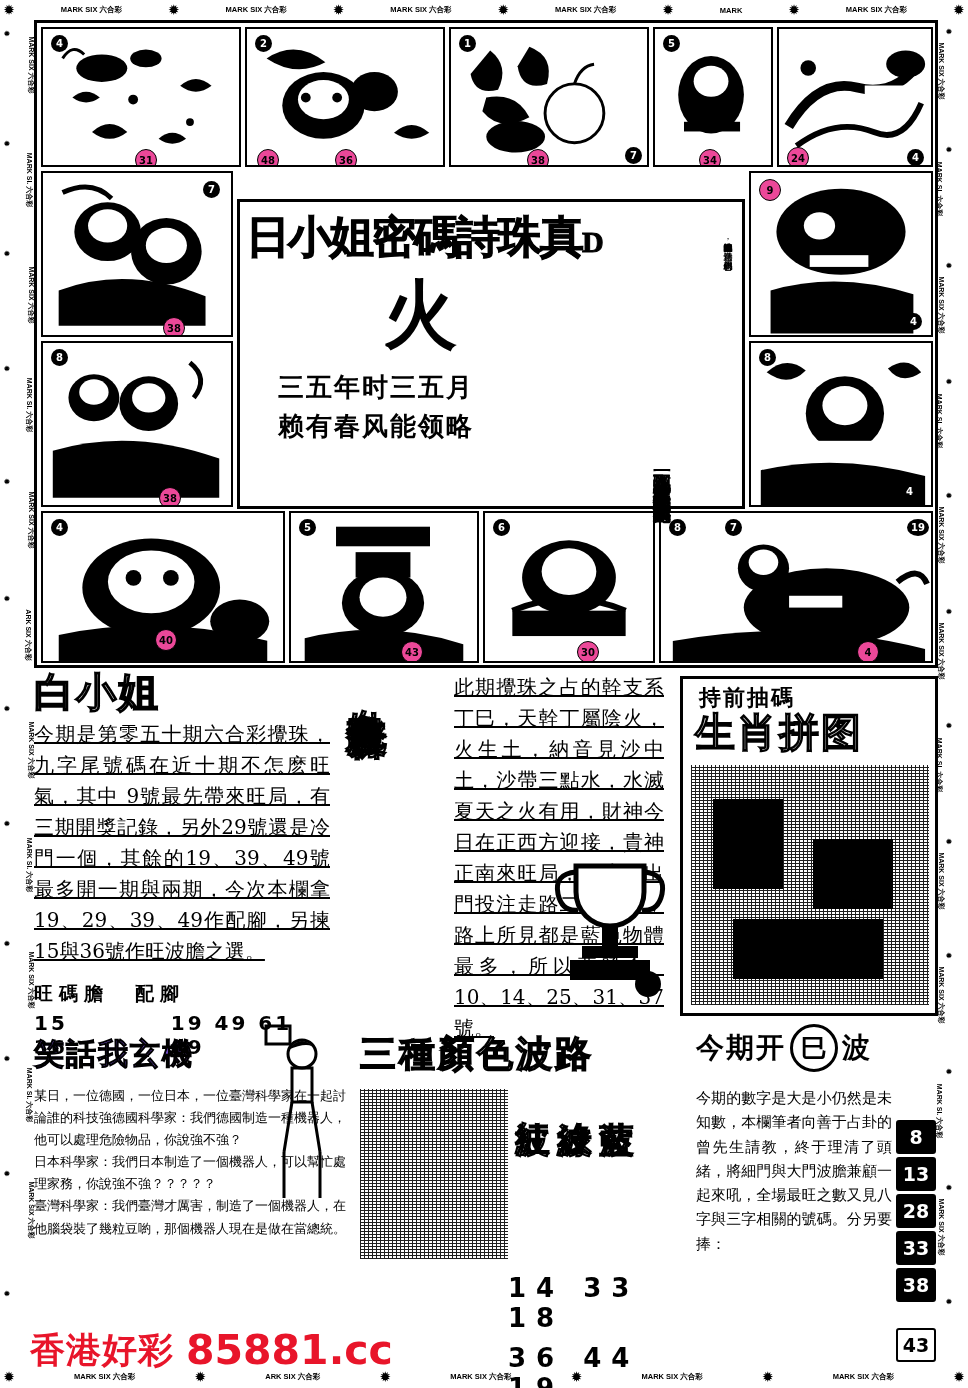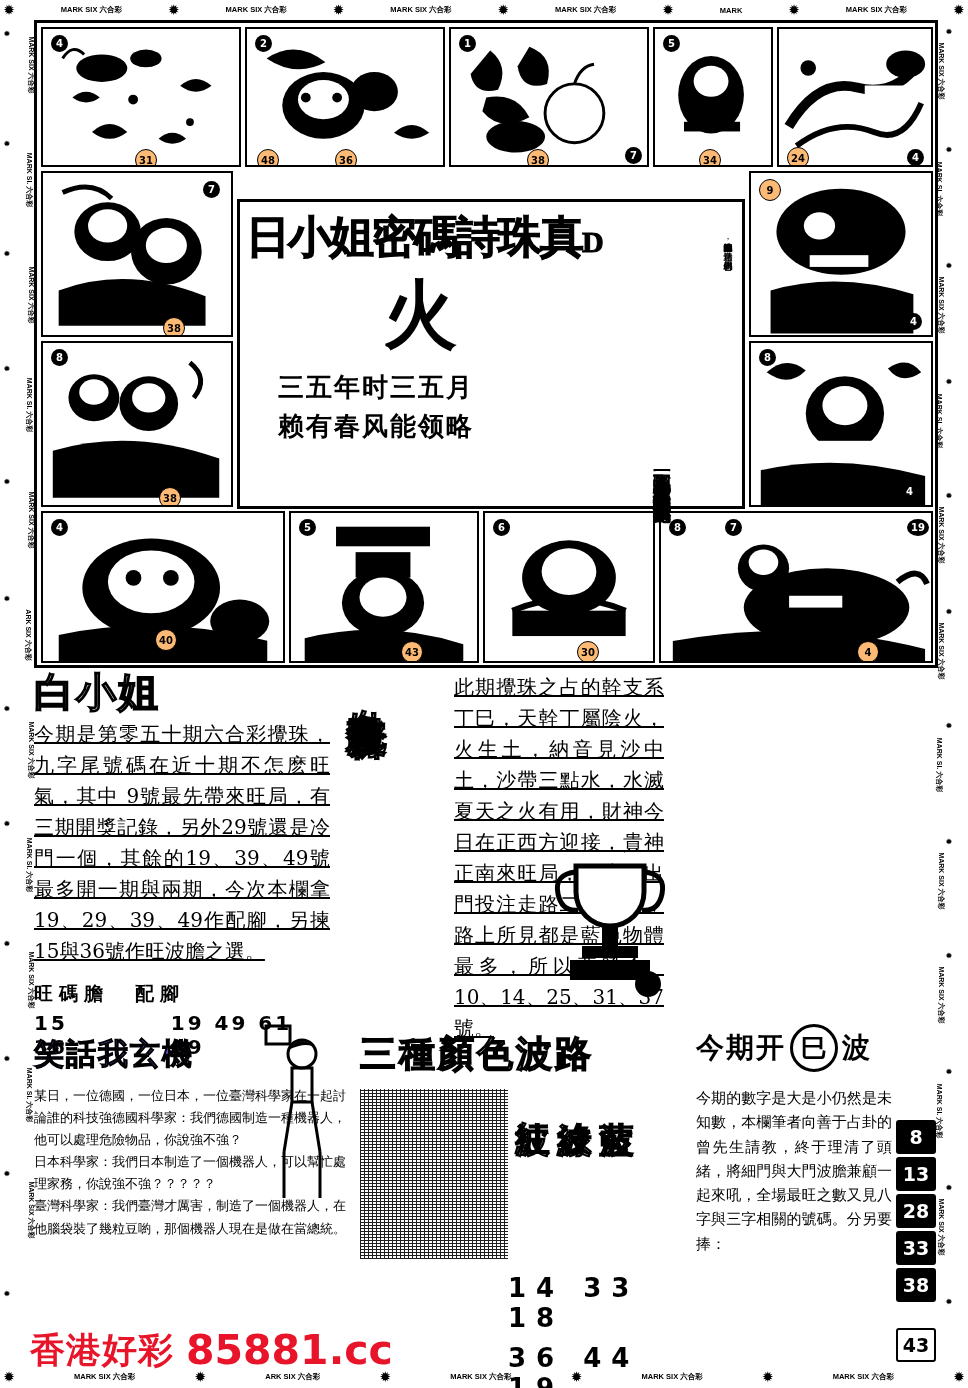--- a/index.html
+++ b/index.html
@@ -31,21 +31,21 @@
   
   .grid{position:absolute;left:0;top:0;width:904px;height:648px;border:3px solid #000;box-sizing:border-box;}
   .cell{position:absolute;border:2px solid #000;box-sizing:border-box;background:#fff;overflow:hidden;}
   .cell .art{position:absolute;inset:0;}
   .ball{
     position:absolute;width:17px;height:17px;border-radius:50%;
     background:#000;color:#fff;font-size:10px;font-weight:bold;
     display:flex;align-items:center;justify-content:center;
     font-family:"DejaVu Sans", sans-serif;
   }
-  .ball.light{background:#fdba74;color:#000;border:1.5px solid #000;}
+  .ball.light{background:#ec4899;color:#000;border:1.5px solid #000;}
 
   
   .masthead{
     position:absolute;left:200px;top:176px;width:508px;height:310px;
     border:3px solid #000;background:#fff;box-sizing:border-box;
   }
   .mast-title{
     position:absolute;left:6px;top:6px;
     font-family:"DejaVu Serif", serif;font-weight:bold;
     font-size:44px;letter-spacing:-2px;white-space:nowrap;
@@ -466,20 +466,28 @@
           <path d="M26 14 h68 v26 a34 34 0 0 1 -68 0z" fill="#fff" stroke="#000" stroke-width="5"></path>
           <path d="M26 20 q-22 2 -18 22 q4 18 20 16" fill="none" stroke="#000" stroke-width="5"></path>
           <path d="M94 20 q22 2 18 22 q-4 18 -20 16" fill="none" stroke="#000" stroke-width="5"></path>
           <rect x="52" y="72" width="16" height="22" fill="#000"></rect>
           <rect x="32" y="94" width="56" height="12" fill="#000"></rect>
           <rect x="20" y="108" width="80" height="20" fill="#000"></rect>
           <circle cx="98" cy="132" r="13" fill="#000"></circle>
         </svg>
       </div>
 
+      <div class="panel p-right panel-border">
+        <div style="position:absolute;left:16px;top:4px;font-family:'DejaVu Serif',serif;font-size:22px;font-weight:bold;letter-spacing:2px;">持前抽碼</div>
+        <div class="zodiac-title" style="position:absolute;left:12px;top:26px;">生肖拼图</div>
+        <div class="halftone" style="position:absolute;left:8px;top:86px;width:238px;height:240px;"></div>
+        <div style="position:absolute;left:30px;top:120px;width:70px;height:90px;background:#000;"></div>
+        <div style="position:absolute;left:130px;top:160px;width:80px;height:70px;background:#000;"></div>
+        <div style="position:absolute;left:50px;top:240px;width:150px;height:60px;background:#000;"></div>
+      </div>
 
       <div class="panel p-joke">
         <div class="joke-title">笑話我玄機</div>
         <svg style="position:absolute;right:4px;top:-10px;width:88px;height:190px;" viewBox="0 0 88 190">
           <circle cx="44" cy="30" r="14" fill="none" stroke="#000" stroke-width="3"></circle>
           <path d="M30 26 q14 -18 28 0 q-6 -10 -28 0z" fill="#000"></path>
           <rect x="34" y="44" width="20" height="34" fill="none" stroke="#000" stroke-width="3"></rect>
           <path d="M34 78 l-8 50 M54 78 l8 50" stroke="#000" stroke-width="3" fill="none"></path>
           <path d="M26 128 l0 46 M62 128 l0 46" stroke="#000" stroke-width="3" fill="none"></path>
           <rect x="8" y="2" width="24" height="18" fill="none" stroke="#000" stroke-width="3"></rect>

